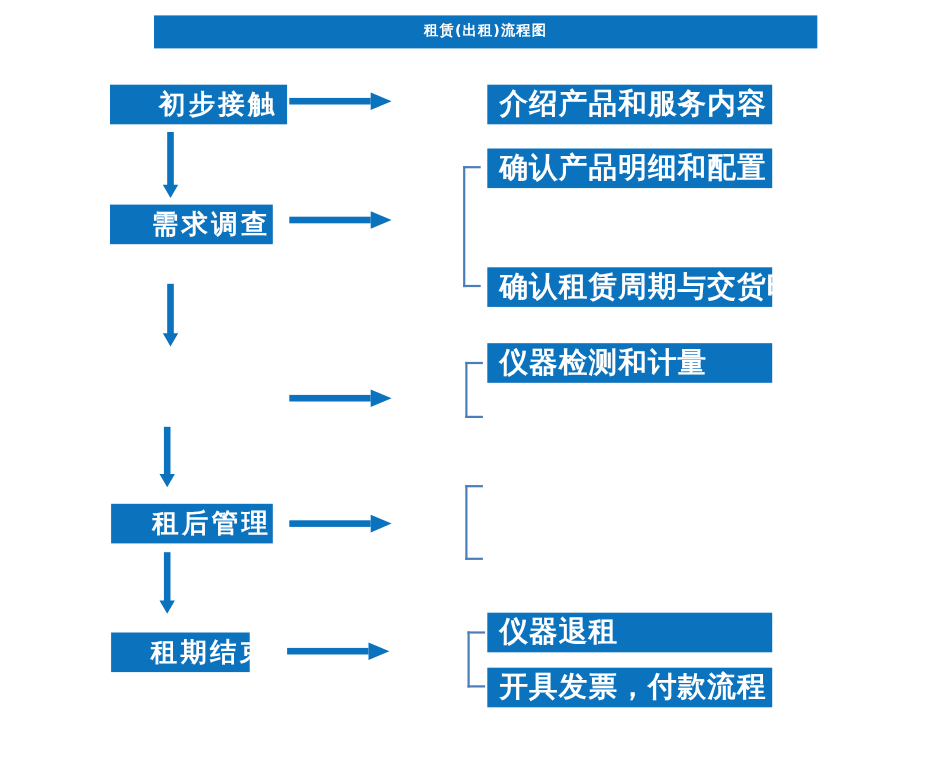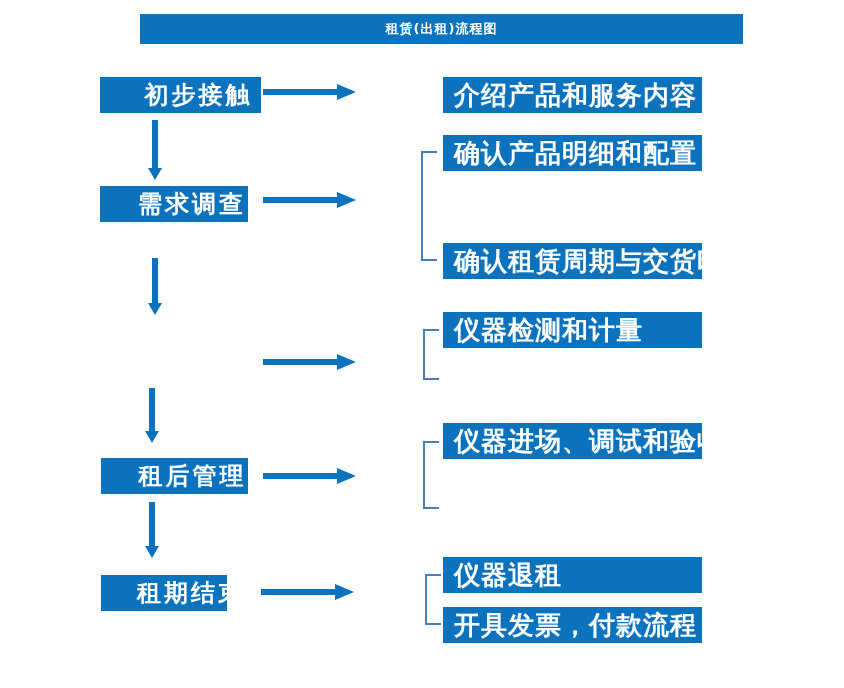--- a/index.html
+++ b/index.html
@@ -55,21 +55,20 @@
 
   <div class="step" style="left:100px;top:77px;width:125px">初步接触</div>
   <div class="step" style="left:100px;top:186px;width:112px">需求调查</div>
   <div class="step" style="left:101px;top:458px;width:111px">租后管理</div>
   <div class="step" style="left:101px;top:575px;width:90px">租期结束</div>
 
   <div class="detail" style="top:77px">介绍产品和服务内容</div>
   <div class="detail" style="top:135px">确认产品明细和配置</div>
   <div class="detail" style="top:243px">确认租赁周期与交货时间</div>
   <div class="detail" style="top:312px">仪器检测和计量</div>
-  <div class="detail" style="top:423px">仪器进场、调试和验收</div>
   <div class="detail" style="top:607px">开具发票，付款流程</div>
   <div class="detail" style="top:557px">仪器退租</div>
 
   <div class="harrow" style="left:263px;top:84px">
       <i class="shaft"></i>
       <i class="head"></i>
     </div>
   <div class="harrow" style="left:263px;top:192px">
       <i class="shaft"></i>
       <i class="head"></i>

